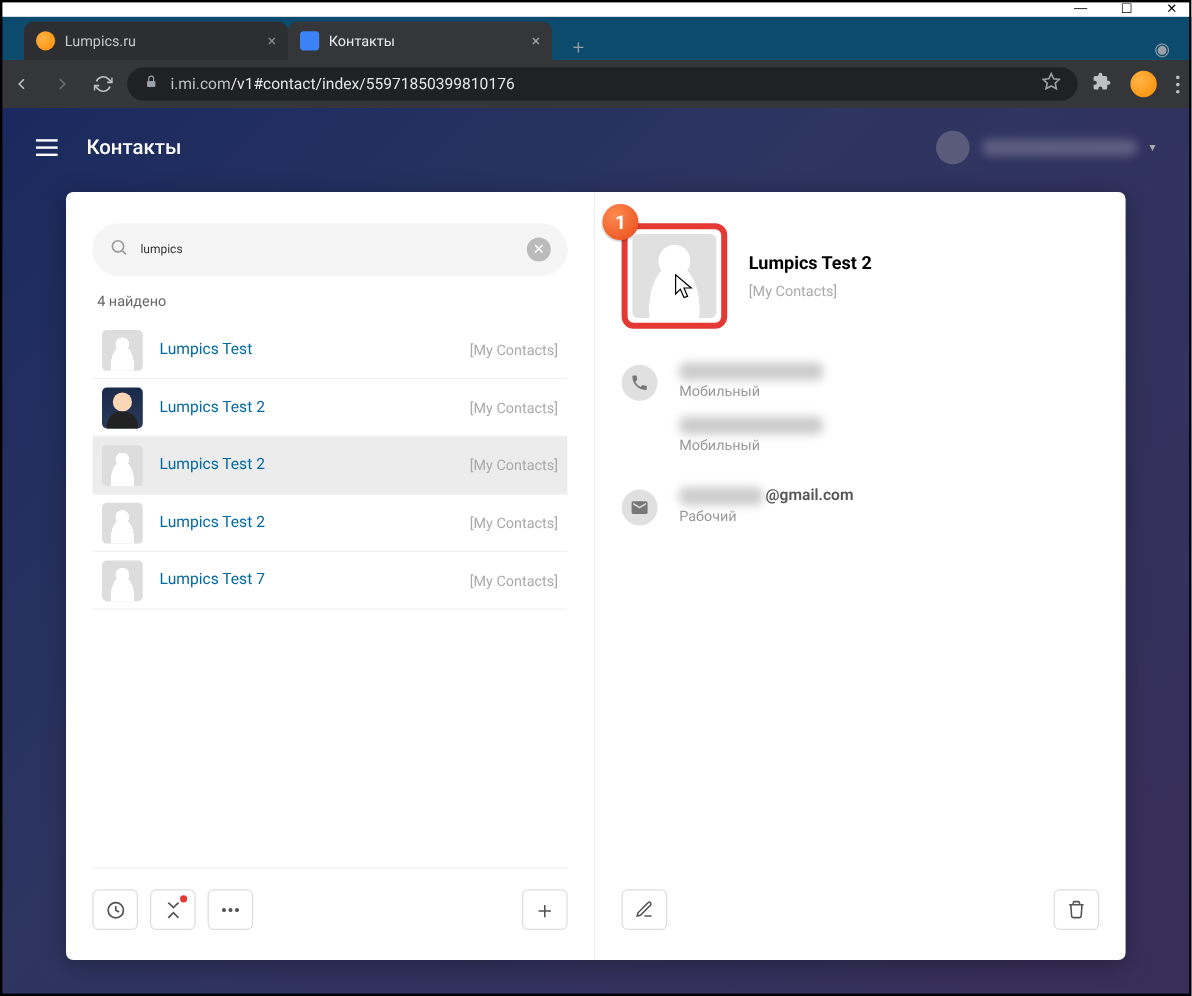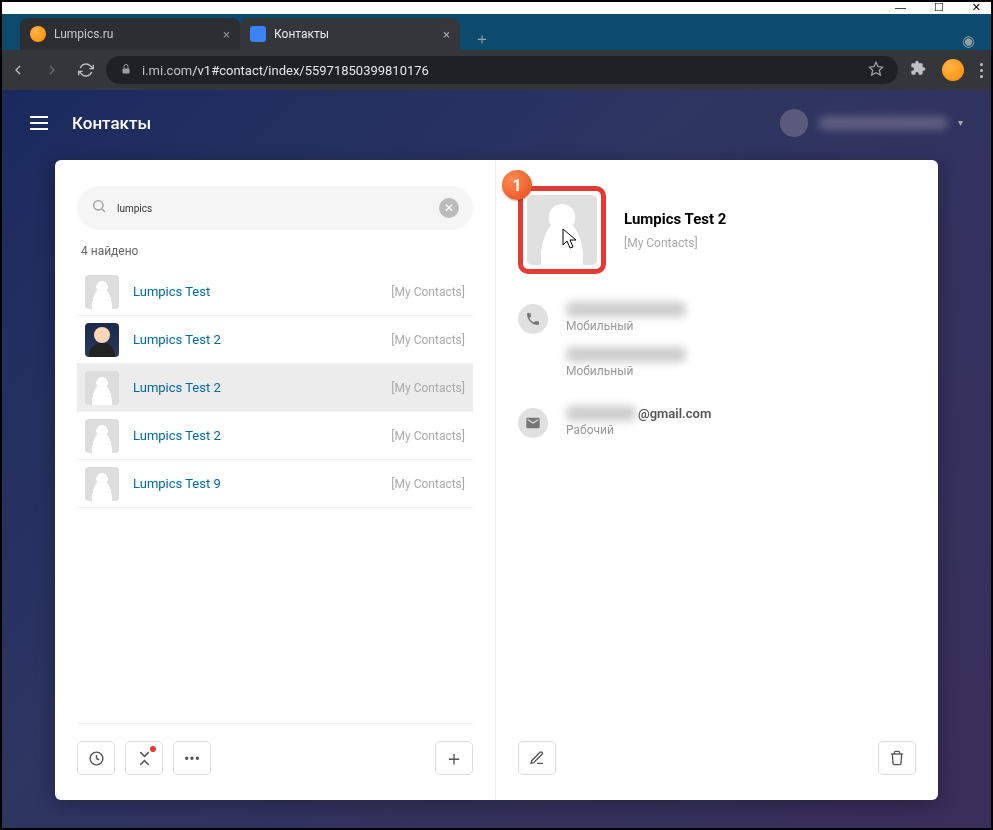--- a/index.html
+++ b/index.html
@@ -214,21 +214,21 @@
           <span class="row-name">Lumpics Test 2</span>
           <span class="row-tag">[My Contacts]</span>
         </div>
         <div class="contact-row">
           <div class="row-avatar ph"></div>
           <span class="row-name">Lumpics Test 2</span>
           <span class="row-tag">[My Contacts]</span>
         </div>
         <div class="contact-row">
           <div class="row-avatar ph"></div>
-          <span class="row-name">Lumpics Test 9</span>
+          <span class="row-name">Lumpics Test 7</span>
           <span class="row-tag">[My Contacts]</span>
         </div>
       </div>
 
       <div class="left-actions">
         <div class="action-btn">
             <svg width="17" height="17" viewBox="0 0 24 24" fill="none" stroke="#555" stroke-width="2">
               <circle cx="12" cy="12" r="9"></circle>
               <polyline points="12 7 12 12 16 14"></polyline>
             </svg>

